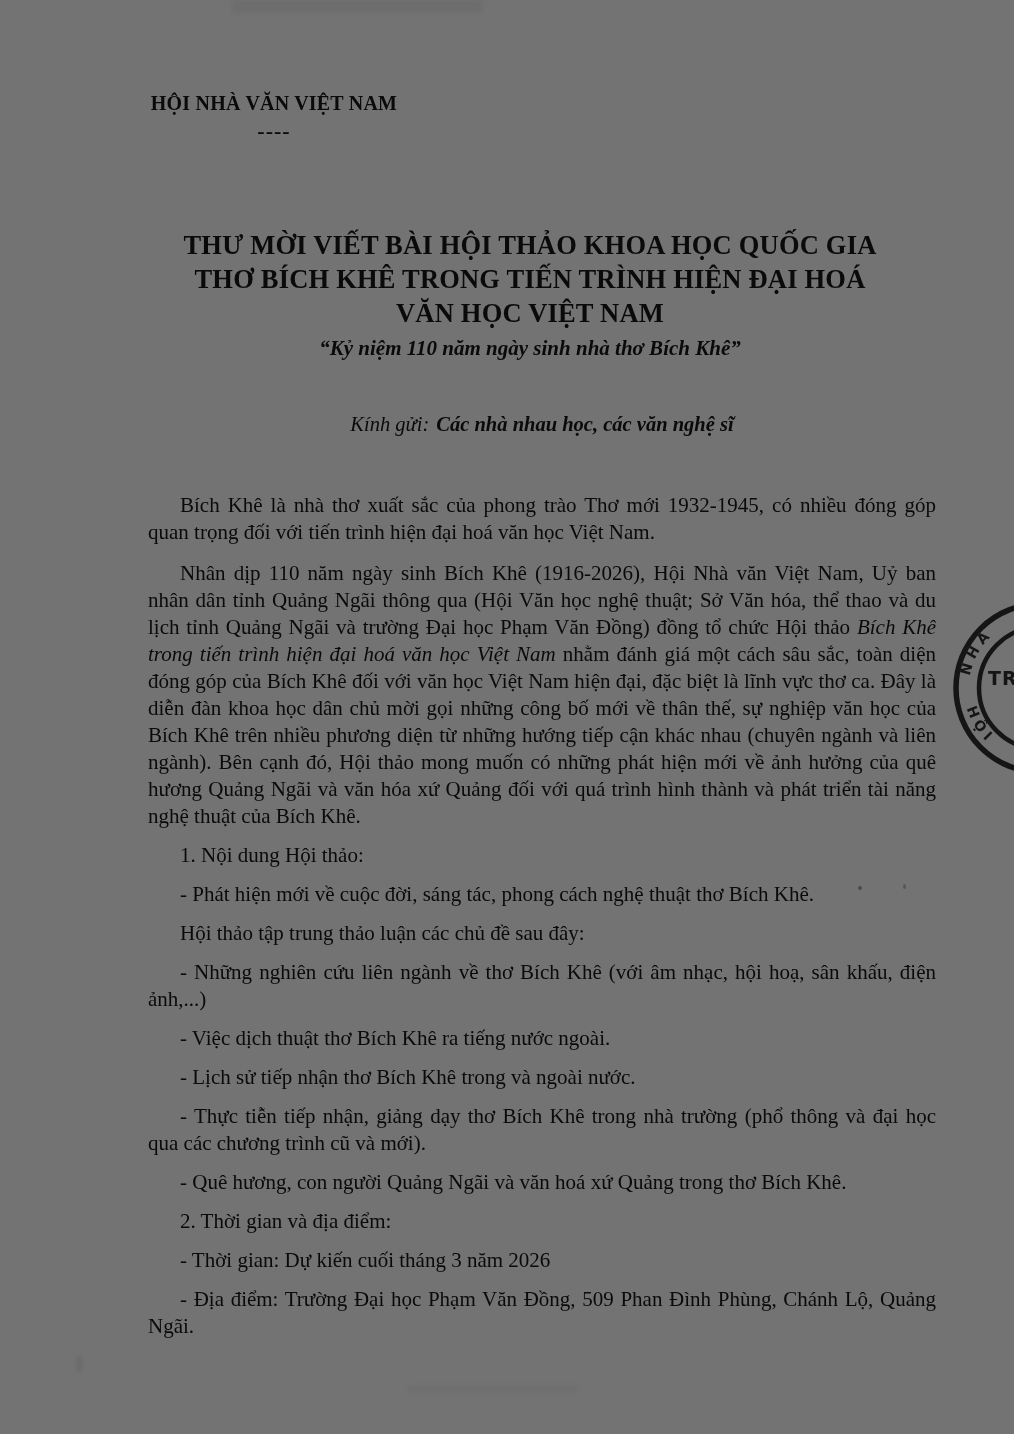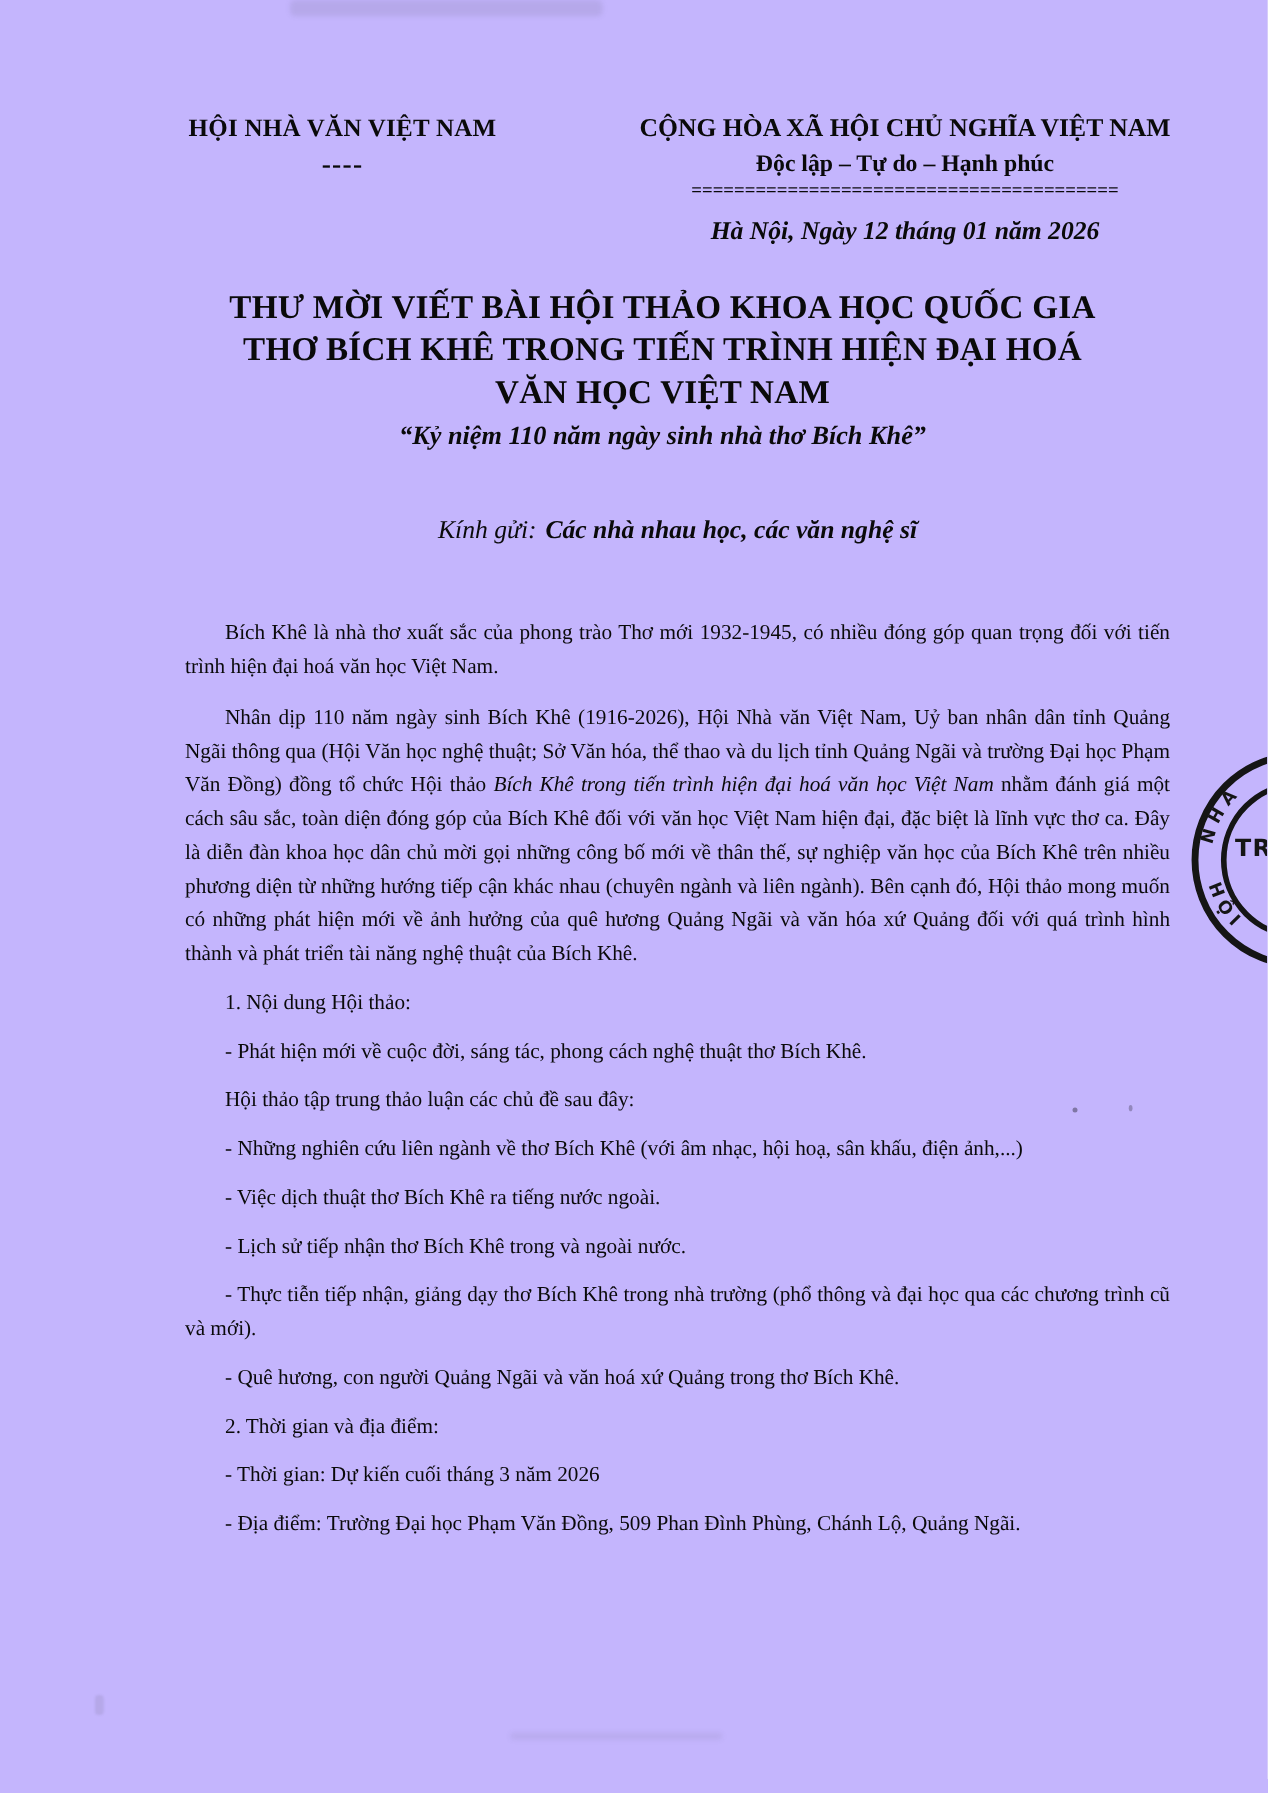--- a/index.html
+++ b/index.html
@@ -6,21 +6,21 @@
   body {
     width: 1014px; height: 1434px;
     background: #f6f6f4;
     font-family: "Liberation Serif", serif;
     color: #0a0a0a;
     -webkit-font-smoothing: antialiased;
   }
   .page {
     position: relative;
     width: 1014px; height: 1434px;
-    background: #c4b5fd;
+    background: #737373;
     overflow: hidden;
   }
 
   
   .header-left {
     position: absolute; top: 90px; left: 128px; width: 292px;
     text-align: center;
   }
   .org-name { font-weight: bold; font-size: 20px; line-height: 26px; letter-spacing: 0.2px; }
   .org-underline { font-weight: bold; font-size: 22px; line-height: 22px; letter-spacing: 1px; margin-top: 4px; }
@@ -50,21 +50,21 @@
   .salutation {
     position: absolute; top: 410px; left: 148px; width: 788px;
     text-align: center; font-size: 20.5px; line-height: 28px;
   }
   .salutation .prefix { font-style: italic; }
   .salutation .recipients { font-weight: bold; font-style: italic; margin-left: 7px; }
 
   
   .body-text {
     position: absolute; top: 492px; left: 148px; width: 788px;
-    font-size: 17px; line-height: 27px;
+    font-size: 21px; line-height: 27px;
   }
   .body-text p {
     margin: 0 0 12px 0;
     text-indent: 32px;
     text-align: justify;
   }
   .body-text p.first-para { margin-bottom: 14px; }
   .body-text p.heading { font-weight: normal; text-align: left; }
   .inline-italic { font-style: italic; }
 
@@ -110,26 +110,20 @@
   <div class="artifact artifact-bottom"></div>
   <div class="artifact artifact-left"></div>
   <div class="artifact artifact-speck"></div>
   <div class="artifact artifact-speck2"></div>
 
   <div class="header-left">
     <div class="org-name">HỘI NHÀ VĂN VIỆT NAM</div>
     <div class="org-underline">----</div>
   </div>
 
-  <div class="header-right">
-    <div class="national-title">CỘNG HÒA XÃ HỘI CHỦ NGHĨA VIỆT NAM</div>
-    <div class="national-motto">Độc lập – Tự do – Hạnh phúc</div>
-    <div class="motto-divider">========================================</div>
-    <div class="dateline">Hà Nội, Ngày 12 tháng 01 năm 2026</div>
-  </div>
 
   <div class="title-block">
     <div class="title-line">THƯ MỜI VIẾT BÀI HỘI THẢO KHOA HỌC QUỐC GIA</div>
     <div class="title-line">THƠ BÍCH KHÊ TRONG TIẾN TRÌNH HIỆN ĐẠI HOÁ</div>
     <div class="title-line">VĂN HỌC VIỆT NAM</div>
     <div class="title-subtitle">“Kỷ niệm 110 năm ngày sinh nhà thơ Bích Khê”</div>
   </div>
 
   <div class="salutation">
     <span class="prefix">Kính gửi:</span><span class="recipients">Các nhà nhau học, các văn nghệ sĩ</span>

